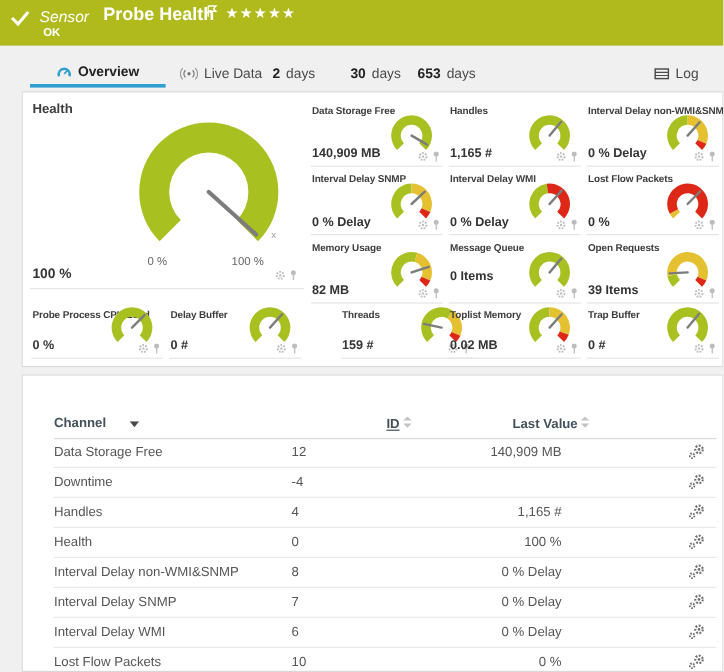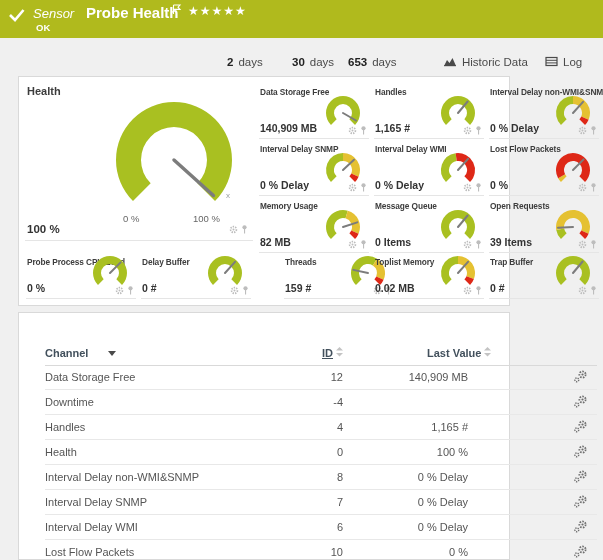--- a/index.html
+++ b/index.html
@@ -22,21 +22,21 @@
   .tab.active { border-bottom:3px solid #2f9fd0; color:#222; font-weight:bold; }
   #tab-overview { left:25px; width:113px; justify-content:center; }
   #tab-live { left:150px; }
   #tab-2d { left:227px; }
   #tab-30d { left:292px; }
   #tab-365d { left:348px; }
   #tab-historic { left:443px; }
   #tab-log { left:545px;text-align:right; }
 
   
-  .card { position:absolute; left:18px; width:492px; background:#fff; border:1px solid #d9d9d9; }
+  .card { position:absolute; left:18px; width:585px; background:#fff; border:1px solid #d9d9d9; }
   #card-gauges { top:76px; height:230px; }
   #card-table  { top:312px; height:248px; }
 
   
   .tile { position:absolute; }
   .tile .t-label { position:absolute; left:1px; top:4px; font-size:8.3px; font-weight:bold; color:#3d3d3d; white-space:nowrap; letter-spacing:-0.1px; }
   .tile .t-value { position:absolute; left:1px; font-size:10.5px; font-weight:bold; color:#333; white-space:nowrap; }
   .tile svg.gauge { position:absolute; }
   .tile .t-icons { position:absolute; display:flex; gap:3px; align-items:center; }
 
@@ -51,21 +51,21 @@
 
   
   #card-table .thead { position:absolute; left:26px; top:34px; width:540px; height:18px; font-size:11px; font-weight:bold; color:#42505c; }
   #card-table .thead .c-channel { position:absolute; left:0; top:0; display:flex; gap:20px; align-items:center; cursor:pointer; }
   #card-table .thead .c-id { position:absolute; left:260px; width:38px; text-align:right; top:0; cursor:pointer;text-decoration:underline; }
   #card-table .thead .c-last { position:absolute; left:382px; top:0; cursor:pointer; }
   #card-table .thead .sort { display:inline-block; margin-left:3px; }
   .hline { position:absolute; left:26px; width:552px; height:1px; background:#d9d9d9; }
   .trow { position:absolute; left:26px; width:552px; height:25px; border-bottom:1px solid #e8e8e8; font-size:11px; color:#555; cursor:pointer; }
   .trow .rc-channel { position:absolute; left:0; top:6px; }
-  .trow .rc-id { position:absolute; left:198px; width:100px; top:6px; text-align:right; }
+  .trow .rc-id { position:absolute; left:198px; width:100px; top:6px; text-align:left; }
   .trow .rc-last { position:absolute; left:303px; width:120px; top:6px; text-align:right; }
   .trow .rc-gear { position:absolute; left:528px; top:4px; }
 
   svg { display:block; }
 </style>
 </head>
 <body>
 
 <div id="screen">
 
@@ -79,40 +79,50 @@
     <span class="title">Probe Health</span>
     <span class="flag">
       <svg width="10" height="11">
           <path d="M1.5,1 V10 M1.5,1 H8 L6,3.2 8,5.4 H1.5" fill="none" stroke="#fff" stroke-width="1.1"></path>
         </svg>
     </span>
     <span class="stars">★★★★★</span>
     <span class="status">OK</span>
   </div>
 
+  <div class="tab active" id="tab-overview">
+    <span>
+      <svg width="13" height="12">
+          <path d="M2.2,9.5 A4.6,4.6 0 1 1 10.8,9.5" fill="none" stroke="#2f9fd0" stroke-width="2"></path>
+          <line x1="6.5" y1="7.5" x2="9.5" y2="4.5" stroke="#2f9fd0" stroke-width="1.4"></line>
+        </svg>
+    </span>
+    <span>Overview</span>
+  </div>
+  <div class="tab" id="tab-live">
+    <span>
+      <svg width="15" height="11">
+          <circle cx="7.5" cy="5.5" r="1.4" fill="#777"></circle>
+          <path d="M4.5,2.5 A4.2,4.2 0 0 0 4.5,8.5 M10.5,2.5 A4.2,4.2 0 0 1 10.5,8.5" fill="none" stroke="#777" stroke-width="1"></path>
+          <path d="M2.3,0.8 A6.6,6.6 0 0 0 2.3,10.2 M12.7,0.8 A6.6,6.6 0 0 1 12.7,10.2" fill="none" stroke="#999" stroke-width="1"></path>
+        </svg>
+    </span>
+    <span>Live Data</span>
+  </div>
   <div class="tab" id="tab-2d">
     <span class="num">2</span>
     <span>days</span>
   </div>
   <div class="tab" id="tab-30d">
     <span class="num">30</span>
     <span>days</span>
   </div>
   <div class="tab" id="tab-365d">
     <span class="num">653</span>
     <span>days</span>
-  </div>
-  <div class="tab" id="tab-historic">
-    <span>
-      <svg width="14" height="11">
-          <polygon points="1,10 4,4 6.5,7 9.5,2 13,10" fill="#4a4a4a"></polygon>
-          <rect x="1" y="9.2" width="12" height="1" fill="#4a4a4a"></rect>
-        </svg>
-    </span>
-    <span>Historic Data</span>
   </div>
   <div class="tab" id="tab-log">
     <span>
       <svg width="13" height="11">
           <rect x="1" y="1.5" width="11" height="8" fill="none" stroke="#4a4a4a" stroke-width="1.2"></rect>
           <line x1="1" y1="4.3" x2="12" y2="4.3" stroke="#4a4a4a" stroke-width="1"></line>
           <line x1="1" y1="6.9" x2="12" y2="6.9" stroke="#4a4a4a" stroke-width="1"></line>
         </svg>
     </span>
     <span>Log</span>
@@ -274,21 +284,21 @@
               <rect x="3" y="4" width="1.1" height="4.5" fill="#bdbdbd"></rect>
             </svg>
           </span>
         </div>
         <div class="tile" style="left: 355px; top: 120px; width: 110px; height: 56px; border-bottom: 1px solid rgb(229, 229, 229);">
           <span class="t-label">Message Queue</span>
           <svg width="44" height="38" class="gauge" style="right: 4px; top: 9px;">
             <path d="M9.97918471982869,33.020815280171306 A17,17 0 1 1 34.020815280171306,33.020815280171306 L28.36396103067893,27.36396103067893 A9,9 0 1 0 15.63603896932107,27.36396103067893 Z" fill="#a9c021"></path>
             <line x1="22" y1="21" x2="31.641814145298092" y2="9.50933335321533" stroke="#7c7c7c" stroke-width="2" stroke-linecap="round"></line>
           </svg>
-          <span class="t-value" style="bottom: 4px;">0 Items</span>
+          <span class="t-value" style="bottom: 16px;">0 Items</span>
           <span class="t-icons" style="right: 2px; bottom: 3px;">
             <svg width="9" height="9">
               <circle cx="4.5" cy="4.5" r="2.9" fill="none" stroke="#bdbdbd" stroke-width="1.7" stroke-dasharray="1.4 1.1"></circle>
               <circle cx="4.5" cy="4.5" r="1" fill="#bdbdbd"></circle>
             </svg>
             <svg width="7" height="9">
               <circle cx="3.5" cy="2.3" r="2.1" fill="#bdbdbd"></circle>
               <rect x="3" y="4" width="1.1" height="4.5" fill="#bdbdbd"></rect>
             </svg>
           </span>

